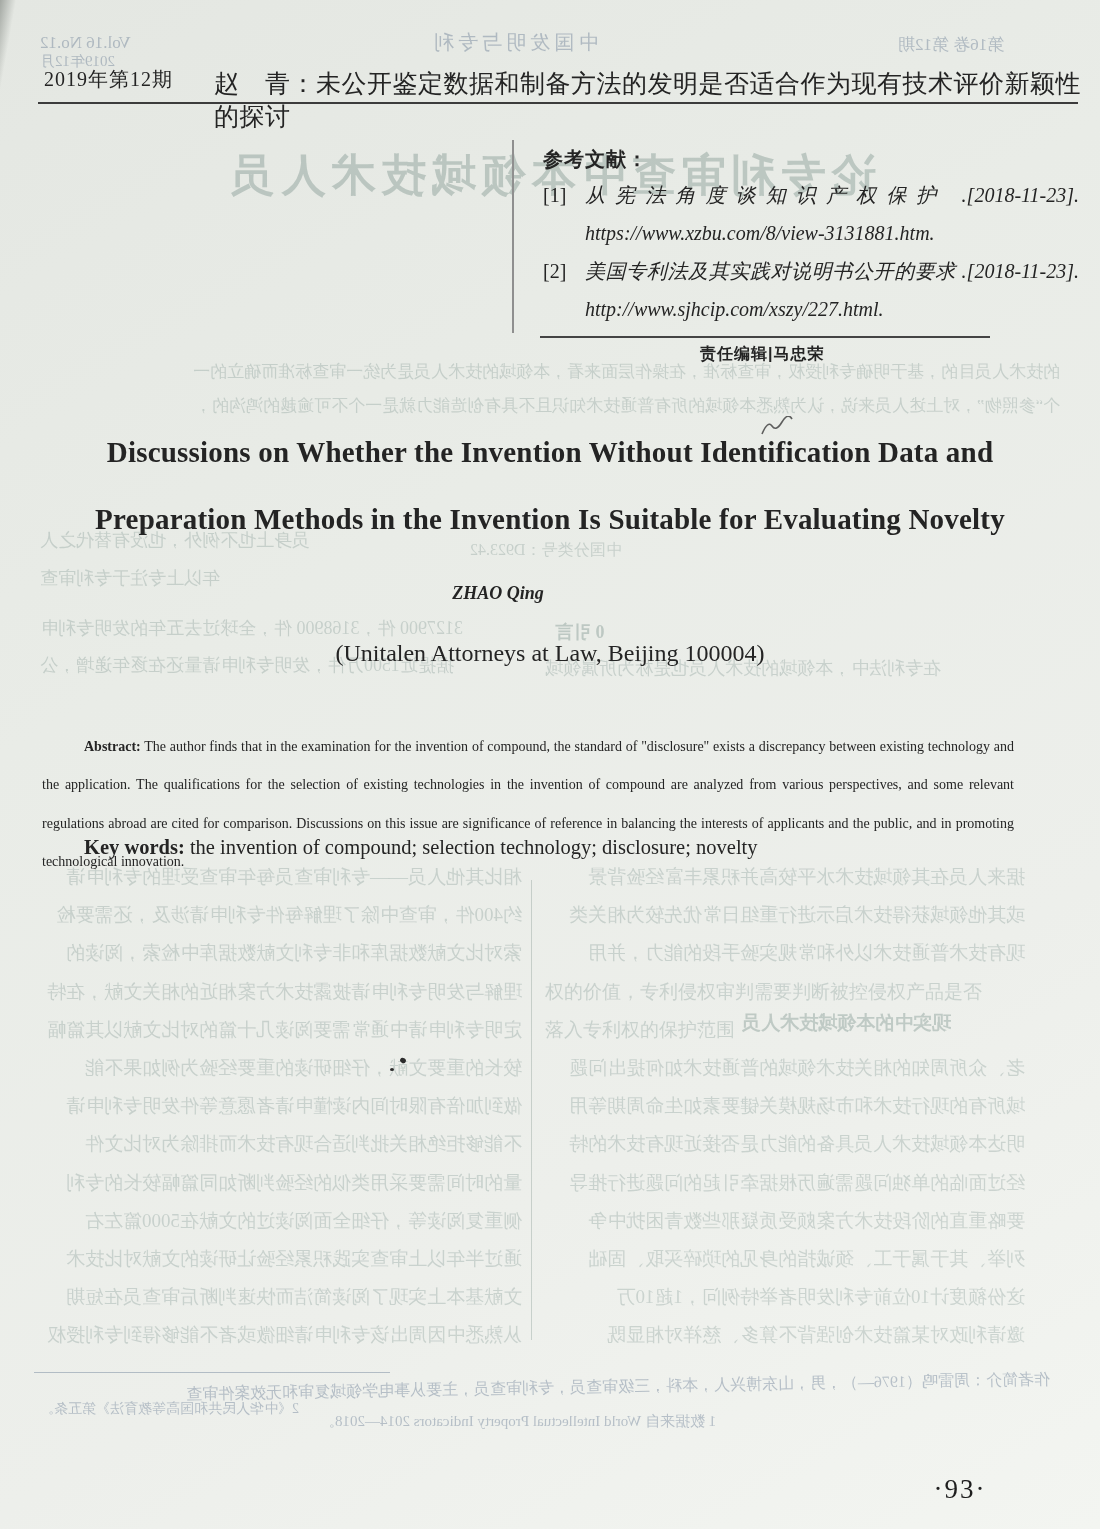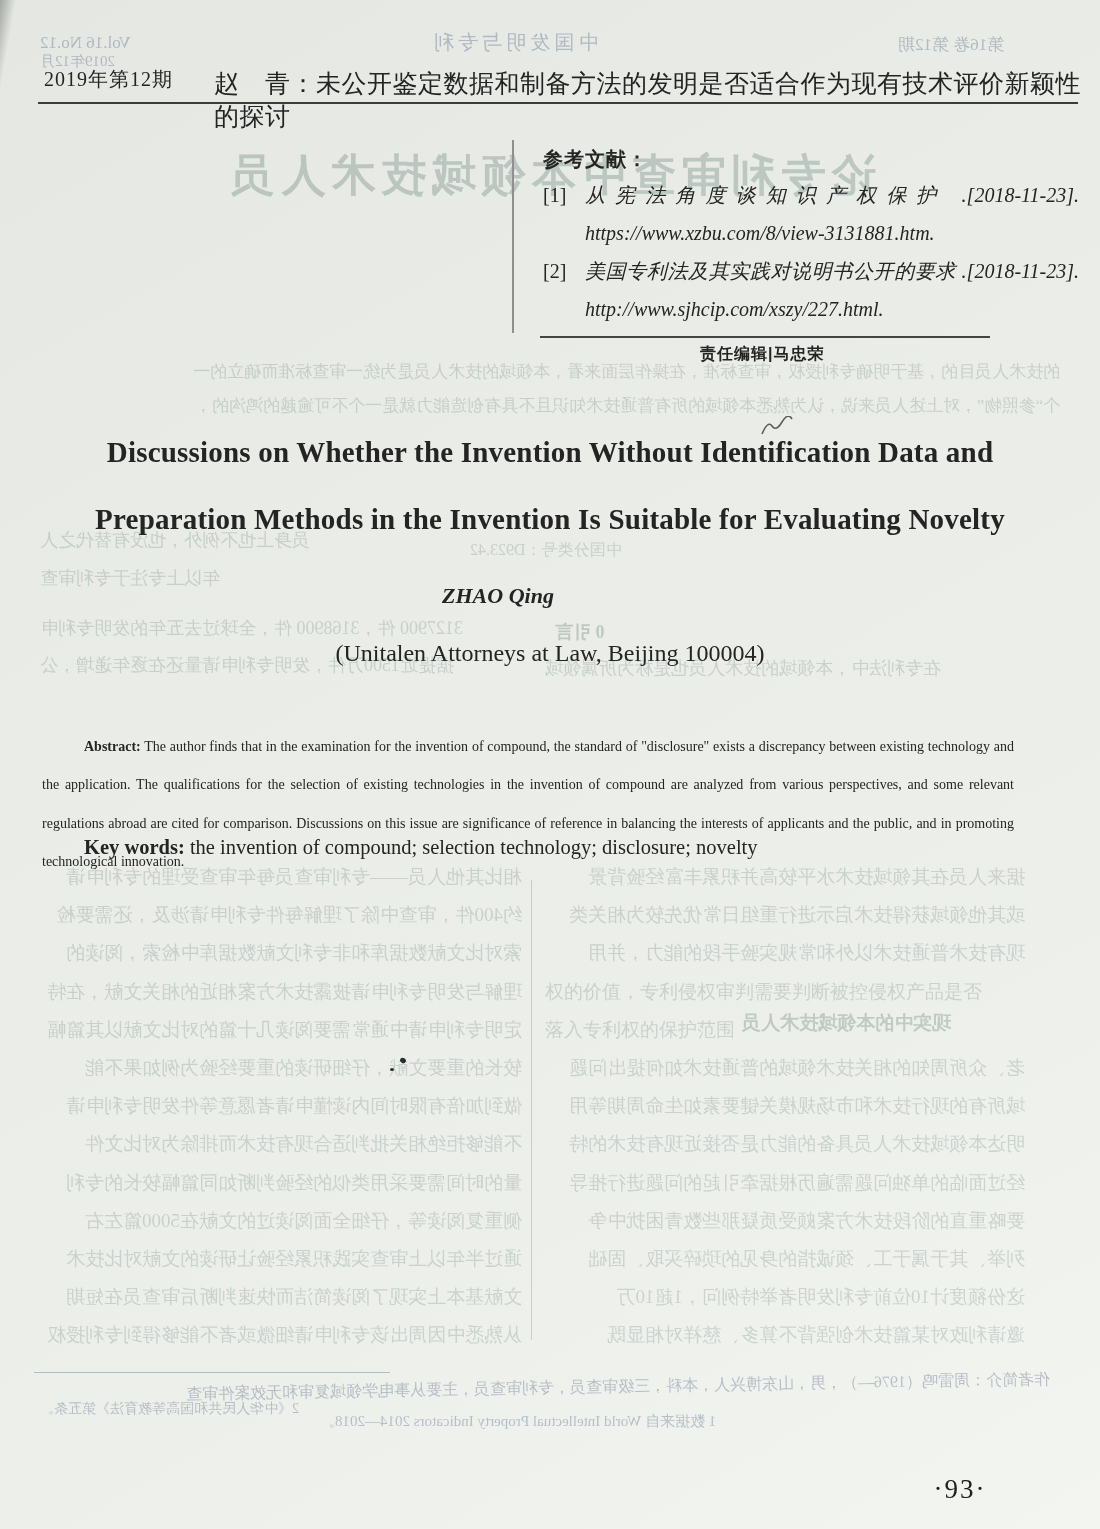--- a/index.html
+++ b/index.html
@@ -36,21 +36,21 @@
   .refhead{left:543px;top:146px;font-size:20px;font-weight:bold;letter-spacing:1px;}
   .refitem{position:absolute;left:543px;width:536px;display:flex;font-size:20px;
            line-height:38px;font-style:italic;}
   .reflabel{width:42px;flex:0 0 42px;font-style:normal;}
   .reftext{flex:1;text-align:justify;}
   .edrule{left:540px;top:336px;width:450px;height:2px;background:#444;}
   .edcredit{left:700px;top:344px;width:320px;text-align:left;font-size:16px;font-weight:bold;
             font-family:"Liberation Sans","DejaVu Sans",sans-serif;letter-spacing:1px;}
   .entitle{left:50px;width:1000px;text-align:center;font-size:29px;font-weight:bold;
            letter-spacing:.2px;white-space:nowrap;}
-  .author{left:0;top:583px;width:996px;text-align:center;font-size:22px;font-weight:bold;font-style:italic;}
+  .author{left:0;top:583px;width:996px;text-align:center;font-size:18px;font-weight:bold;font-style:italic;}
   .affil{left:0;top:640px;width:1100px;text-align:center;font-size:24px;}
   .abstract{left:42px;top:681px;width:972px;font-size:14px;line-height:38.3px;
             text-align:justify;text-indent:42px;margin-top:47px;}
   .kw{left:42px;top:828px;width:972px;font-size:20.5px;line-height:38.3px;text-indent:42px;}
   .pagenum{left:900px;top:1474px;width:120px;text-align:center;font-size:27px;letter-spacing:2px;color:#1e1e1e;}
   .fnrule{left:34px;top:1372px;width:356px;height:1px;background:rgba(70,95,125,.35);}
   .speck{position:absolute;background:#2c2c2c;border-radius:50%;}
   .squiggle{position:absolute;}
 </style>
 </head>

